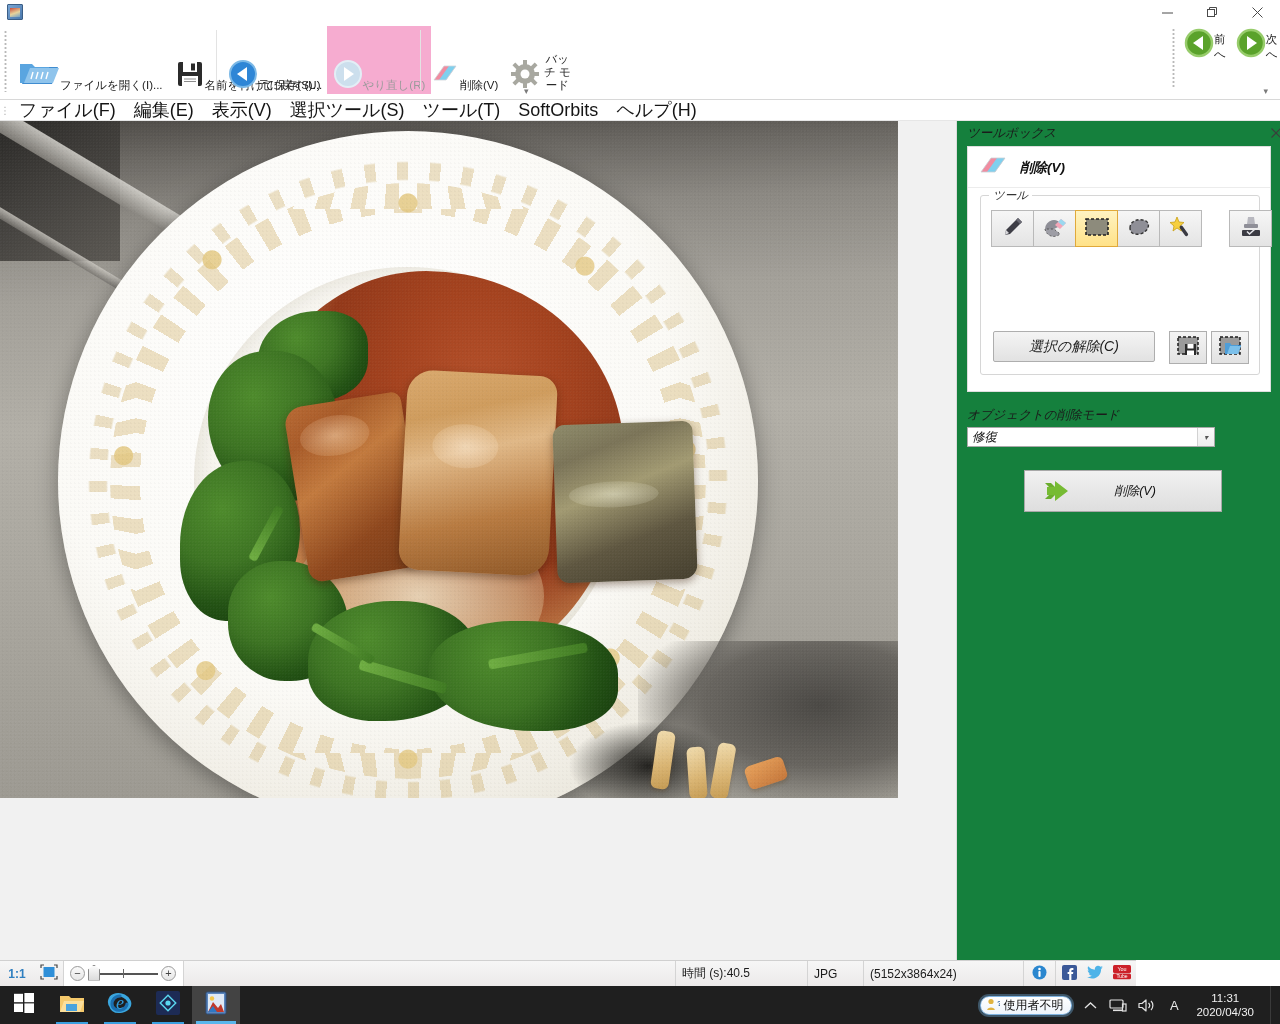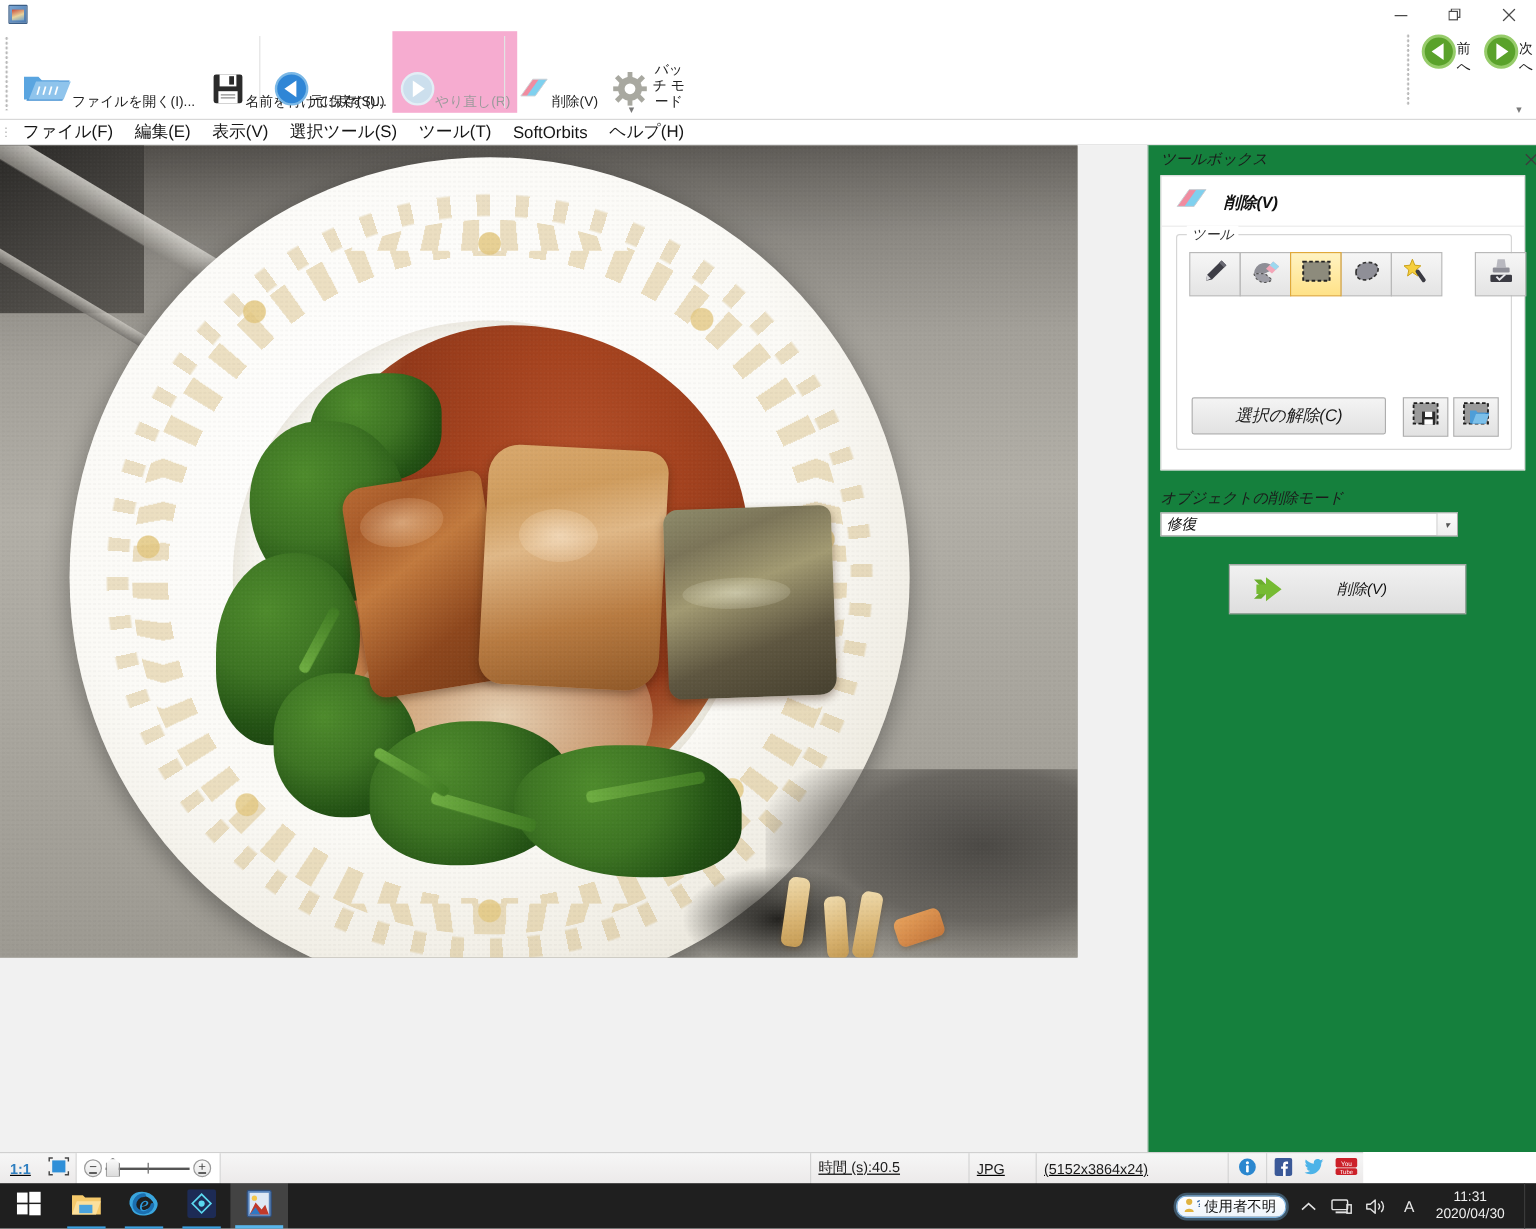--- a/index.html
+++ b/index.html
@@ -85,21 +85,21 @@
   }
 
   
   .menubar {
     position: absolute; top: 100px; left: 0; width: 1280px; height: 21px;
     background: #ffffff; display: flex; align-items: center;
     border-bottom: 1px solid #e6e6e6;
   }
   .menu-grip { width: 10px; text-align: center; color: #b0b0b0; font-size: 10px; }
   .menuitem {
-    font-size: 14px; color: #151515; padding: 2px 9px; white-space: nowrap;
+    font-size: 18px; color: #151515; padding: 2px 9px; white-space: nowrap;
   }
 
   
   .canvas {
     position: absolute; top: 121px; left: 0; width: 956px; height: 839px;
     background: #f1f1f1; overflow: hidden;
   }
   .photo {
     position: absolute; left: 0; top: 0; width: 898px; height: 677px;
     overflow: hidden;
@@ -338,21 +338,21 @@
     display:flex; align-items:center;
   }
   .remove-btn .arrowicon { margin-left: 14px; width: 44px; display:flex; align-items:center; }
   .remove-btn .rbtext { flex:1; text-align:center; font-size: 12.5px; color:#111; padding-right:34px; }
 
   
   .statusbar {
     position:absolute; left:0; top:960px; width: 1136px; height: 26px;
     background: linear-gradient(180deg,#f6f6f6,#eceaea);
     border-top: 1px solid #d0d0d0;
-    display:flex; align-items:center;text-decoration:underline;
+    display:flex; align-items:center;
   }
   .sb-cell {
     height: 26px; display:flex; align-items:center; padding: 0 6px;
     border-right: 1px solid #d4d4d4; font-size: 12px; color:#1b1b1b;
   }
   .sb-zoom { width: 120px; background:#fff; display:flex; align-items:center; gap:0; }
   .sb-spacer { flex: 1; border-right: 1px solid #d4d4d4; height:26px; }
   .zoom-track { position:relative; width: 70px; height: 2px; background:#555; margin: 0 3px; }
   .zoom-thumb {
     position:absolute; left: 0px; top:-8px; width:12px; height:16px;

